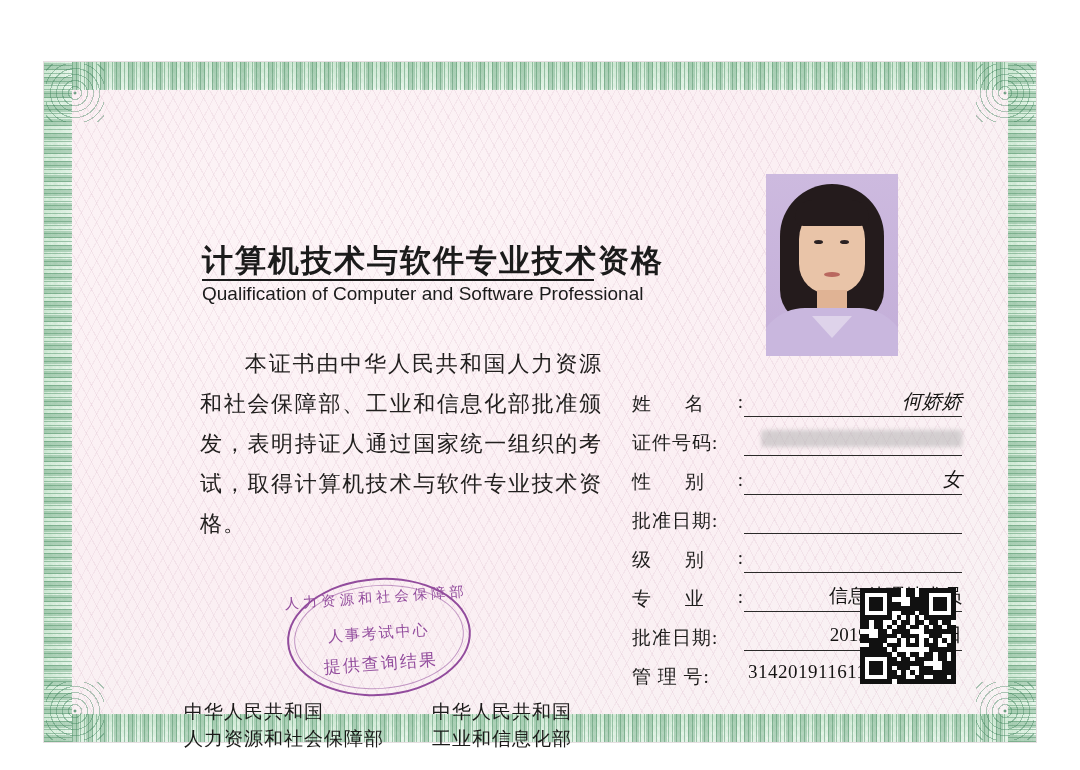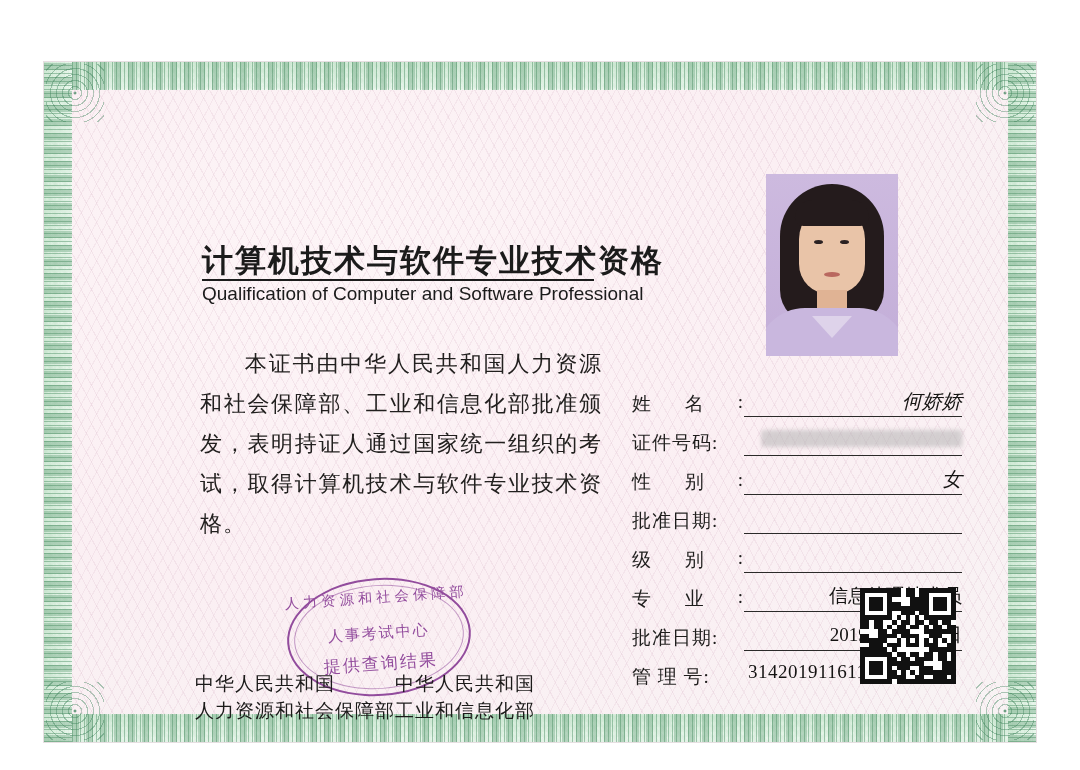--- a/index.html
+++ b/index.html
@@ -354,23 +354,23 @@
     text-align: center;
     font-size: 17px;
     letter-spacing: 2px;
     font-family: "Liberation Serif", "DejaVu Serif", serif;
   }
 
   
   .footer {
     position: absolute;
     left: 112px;
-    top: 580px;
+    top: 608px;
     display: flex;
-    margin-left: 11px;
+    gap: 48px;
   }
   .footer-block {
     font-size: 19px;
     line-height: 27px;
     color: #1b1a19;
     letter-spacing: 1px;
     font-family: "Liberation Serif", "DejaVu Serif", serif;
   }
 
   

